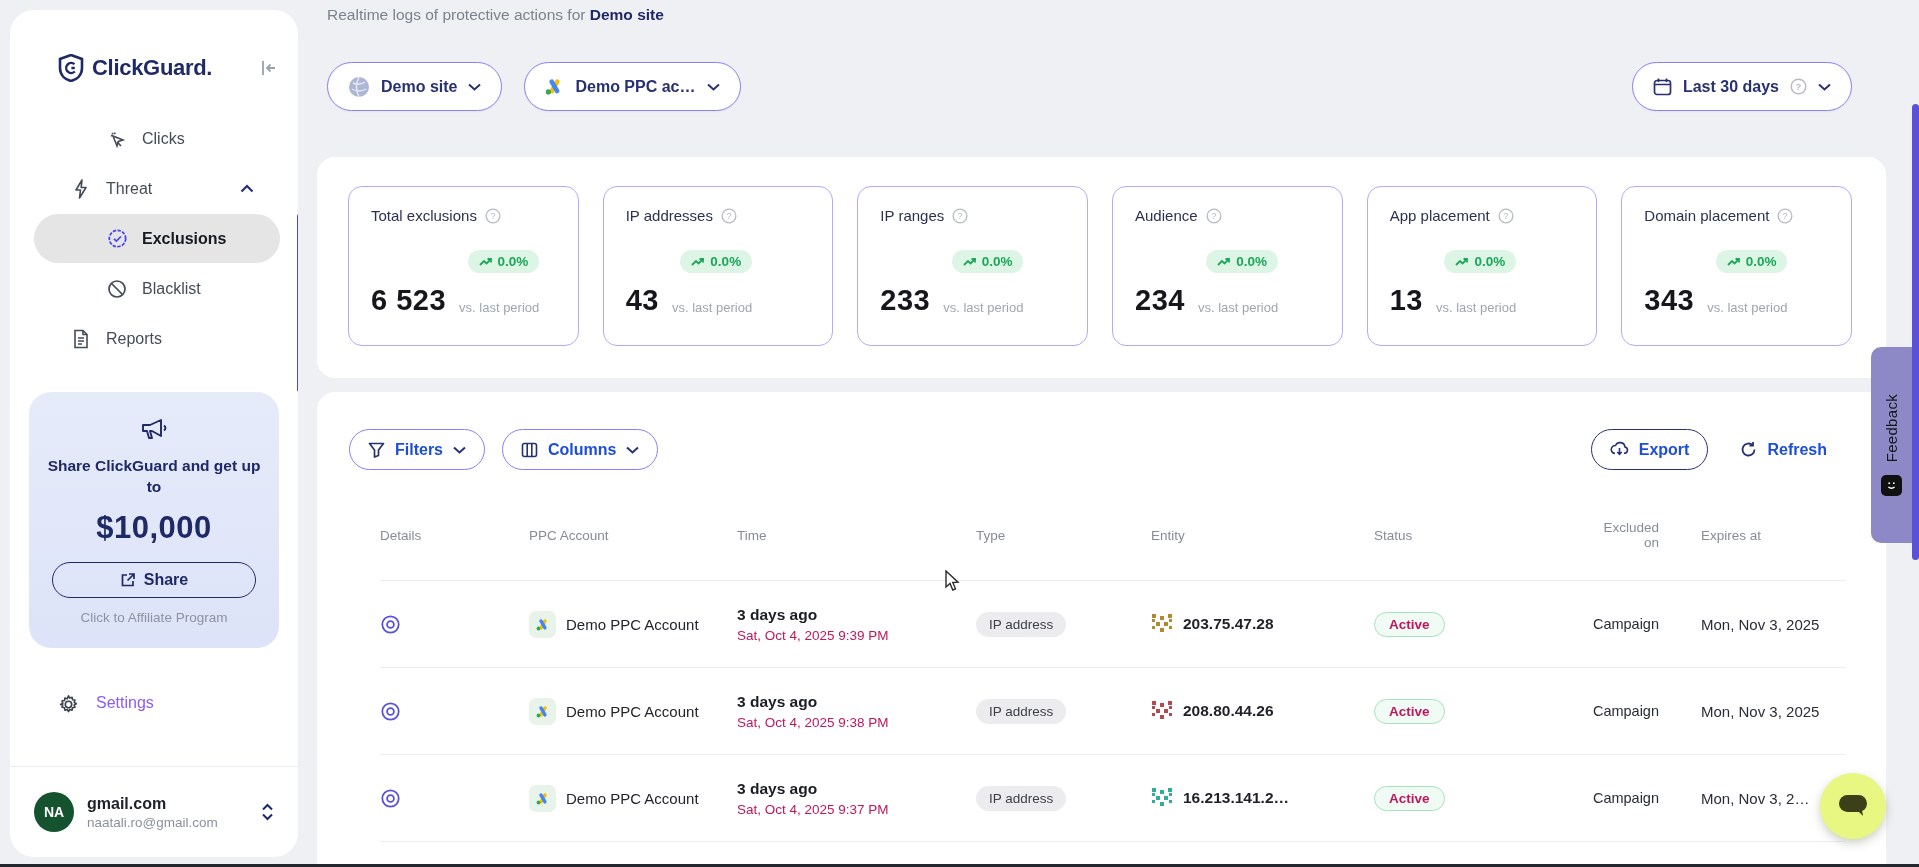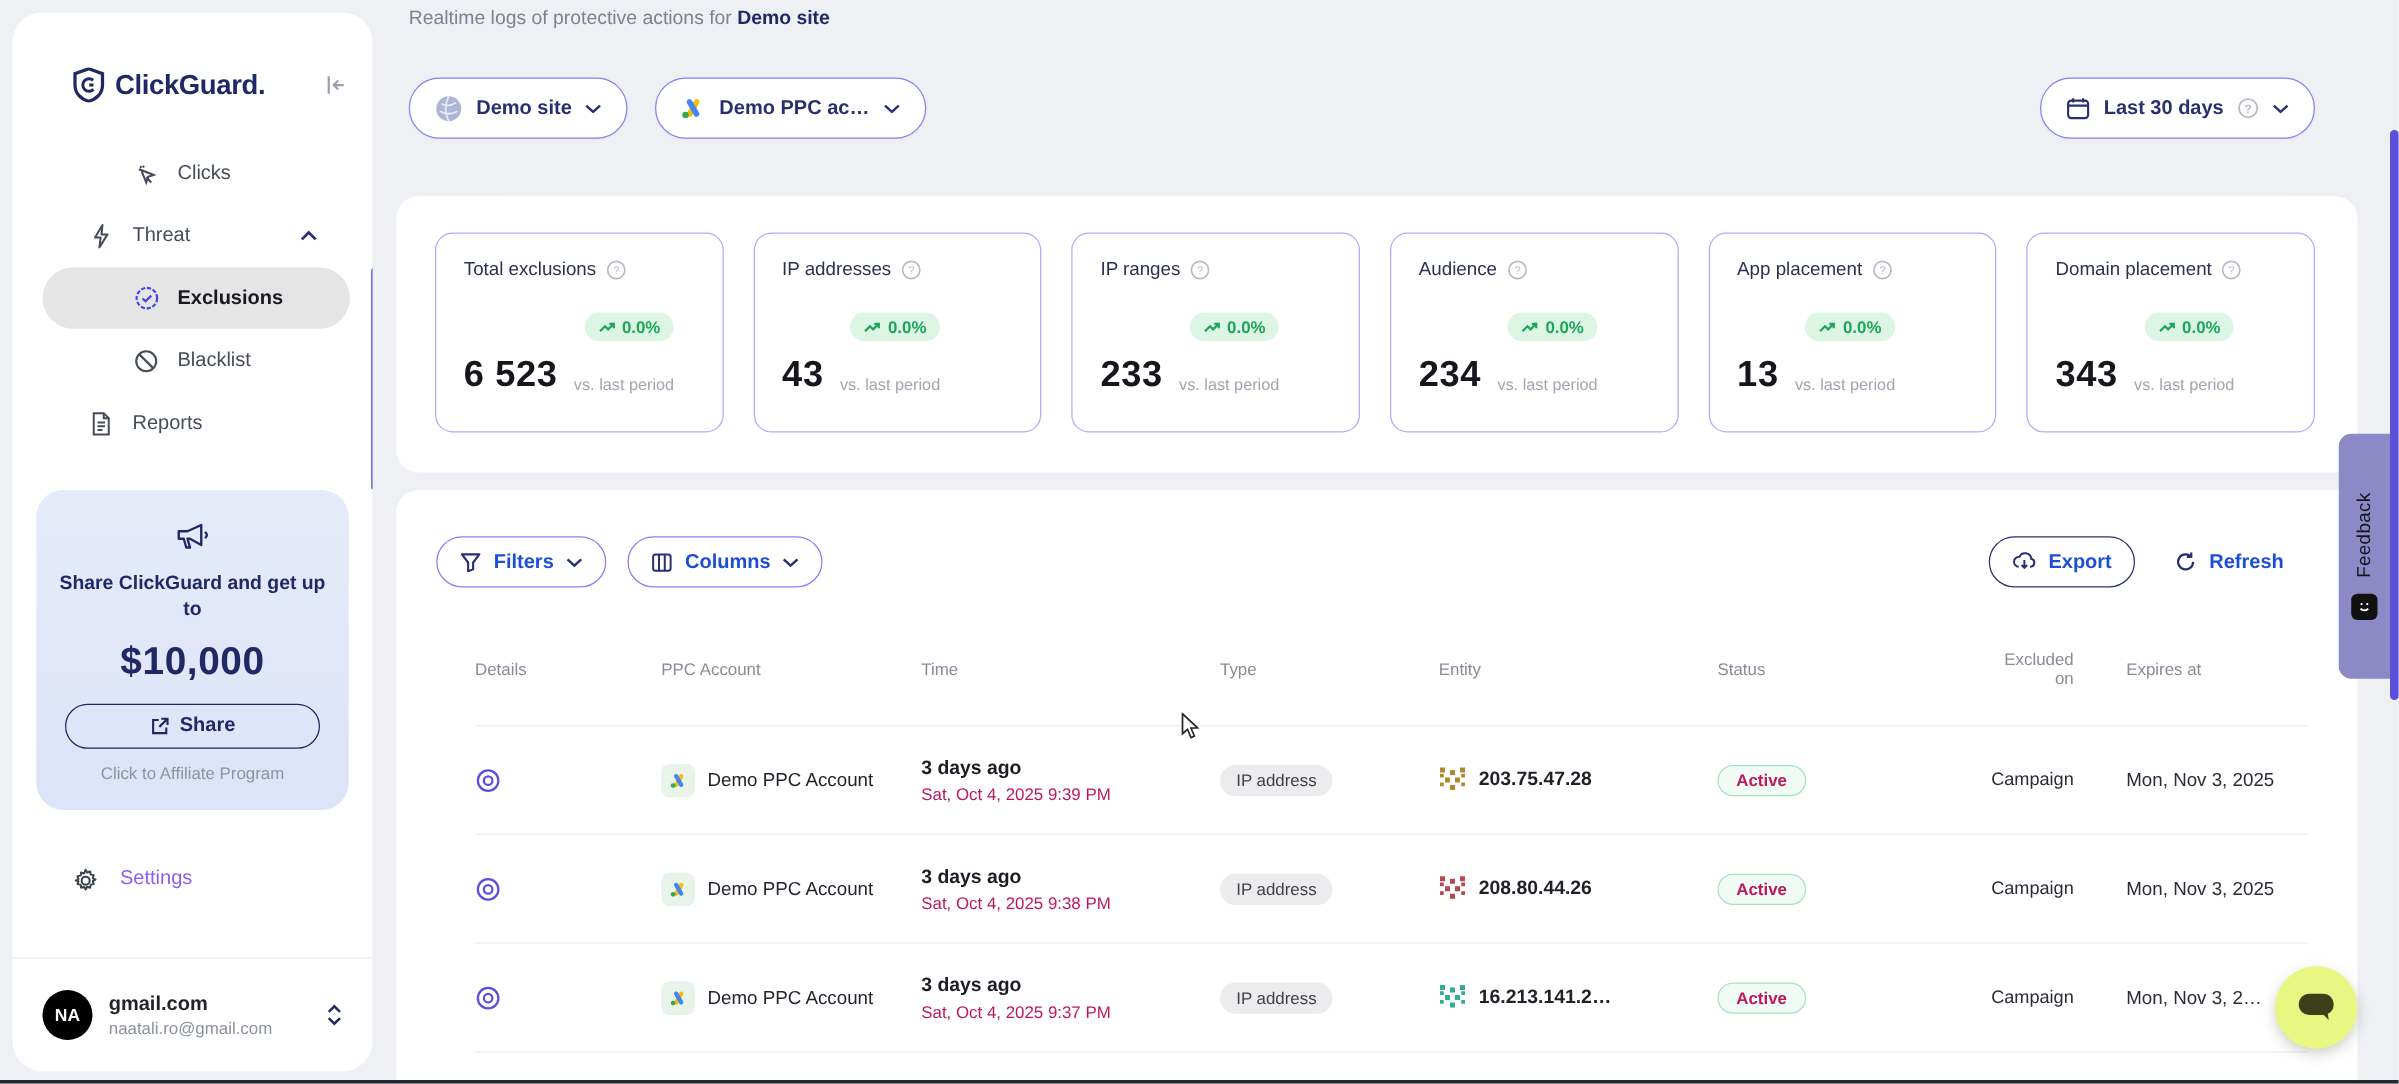--- a/index.html
+++ b/index.html
@@ -25,21 +25,21 @@
   .affiliate { position:absolute; left:19px; top:382px; width:250px; height:256px; border-radius:22px;
     background:linear-gradient(180deg,#e6ebfa 0%,#dde3f8 100%); text-align:center; padding:22px 14px; color:#1e2966; }
   .aff-text { font-size:15.5px; font-weight:600; line-height:1.35; margin-top:10px; }
   .aff-amount { font-size:31px; font-weight:700; margin-top:12px; letter-spacing:0.5px; }
   .share-btn { margin:16px auto 0; width:204px; height:36px; border:1.5px solid #1e2966; border-radius:20px;
     display:flex; align-items:center; justify-content:center; gap:8px; font-size:16px; font-weight:600; color:#1e2966; cursor:pointer; background:transparent; }
   .aff-caption { font-size:13.5px; color:#8d93a0; margin-top:12px; font-weight:400; }
 
   .settings-row { position:absolute; left:48px; top:684px; display:flex; gap:17px; font-size:16px; color:#8b5cf6; cursor:pointer; }
   .user-block { position:absolute; left:0; right:0; top:756px; border-top:1px solid #edeef3; height:91px; display:flex; align-items:center; padding:0 24px; }
-  .avatar { width:40px; height:40px; border-radius:50%; background:#000000; color:#fff; display:flex; align-items:center; justify-content:center; font-size:14px; font-weight:600; }
+  .avatar { width:40px; height:40px; border-radius:50%; background:#14532d; color:#fff; display:flex; align-items:center; justify-content:center; font-size:14px; font-weight:600; }
   .user-meta { margin-left:13px; }
   .user-name { font-size:16px; font-weight:700; color:#20232b; }
   .user-email { font-size:13.5px; color:#8a909c; margin-top:2px; }
   .user-expander { margin-left:auto; color:#1e2966; cursor:pointer; }
 
   
   .subtitle { position:absolute; left:327px; top:6px; font-size:15.5px; color:#7c828e; }
   .subtitle b { color:#1e2966; font-weight:700; }
   .selector-row { position:absolute; left:327px; top:62px; display:flex; gap:22px; }
   .pill { height:49px; background:#fff; border:1.5px solid #8a7ef5; border-radius:26px; display:flex; align-items:center;

